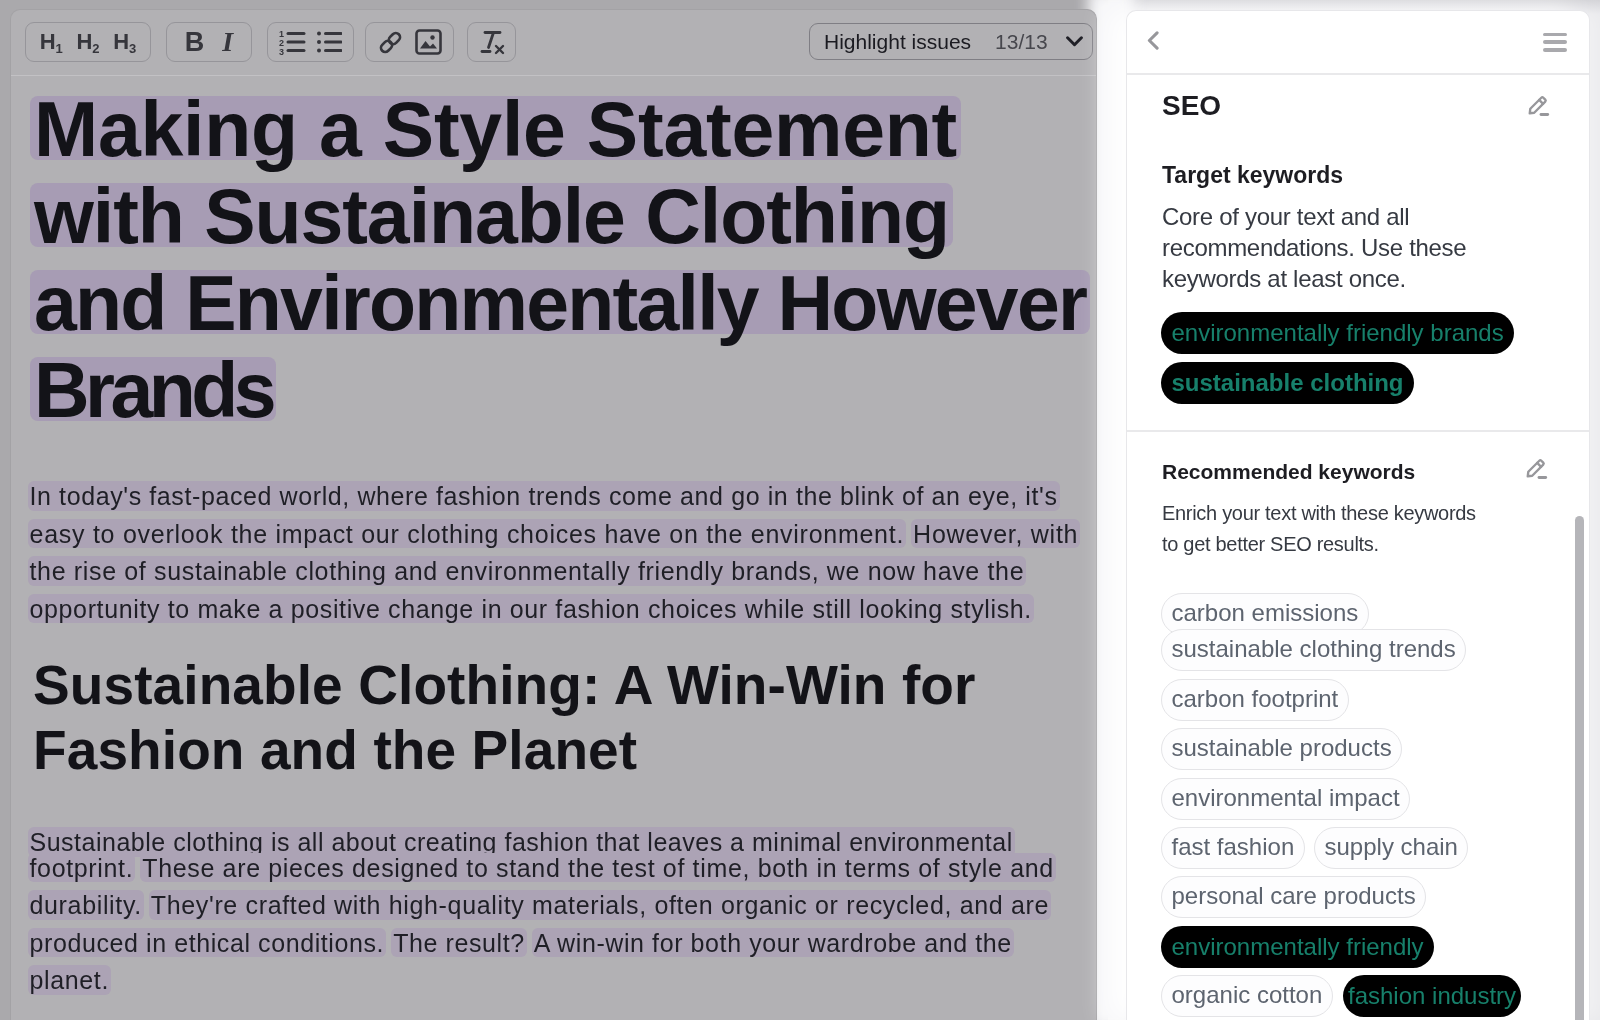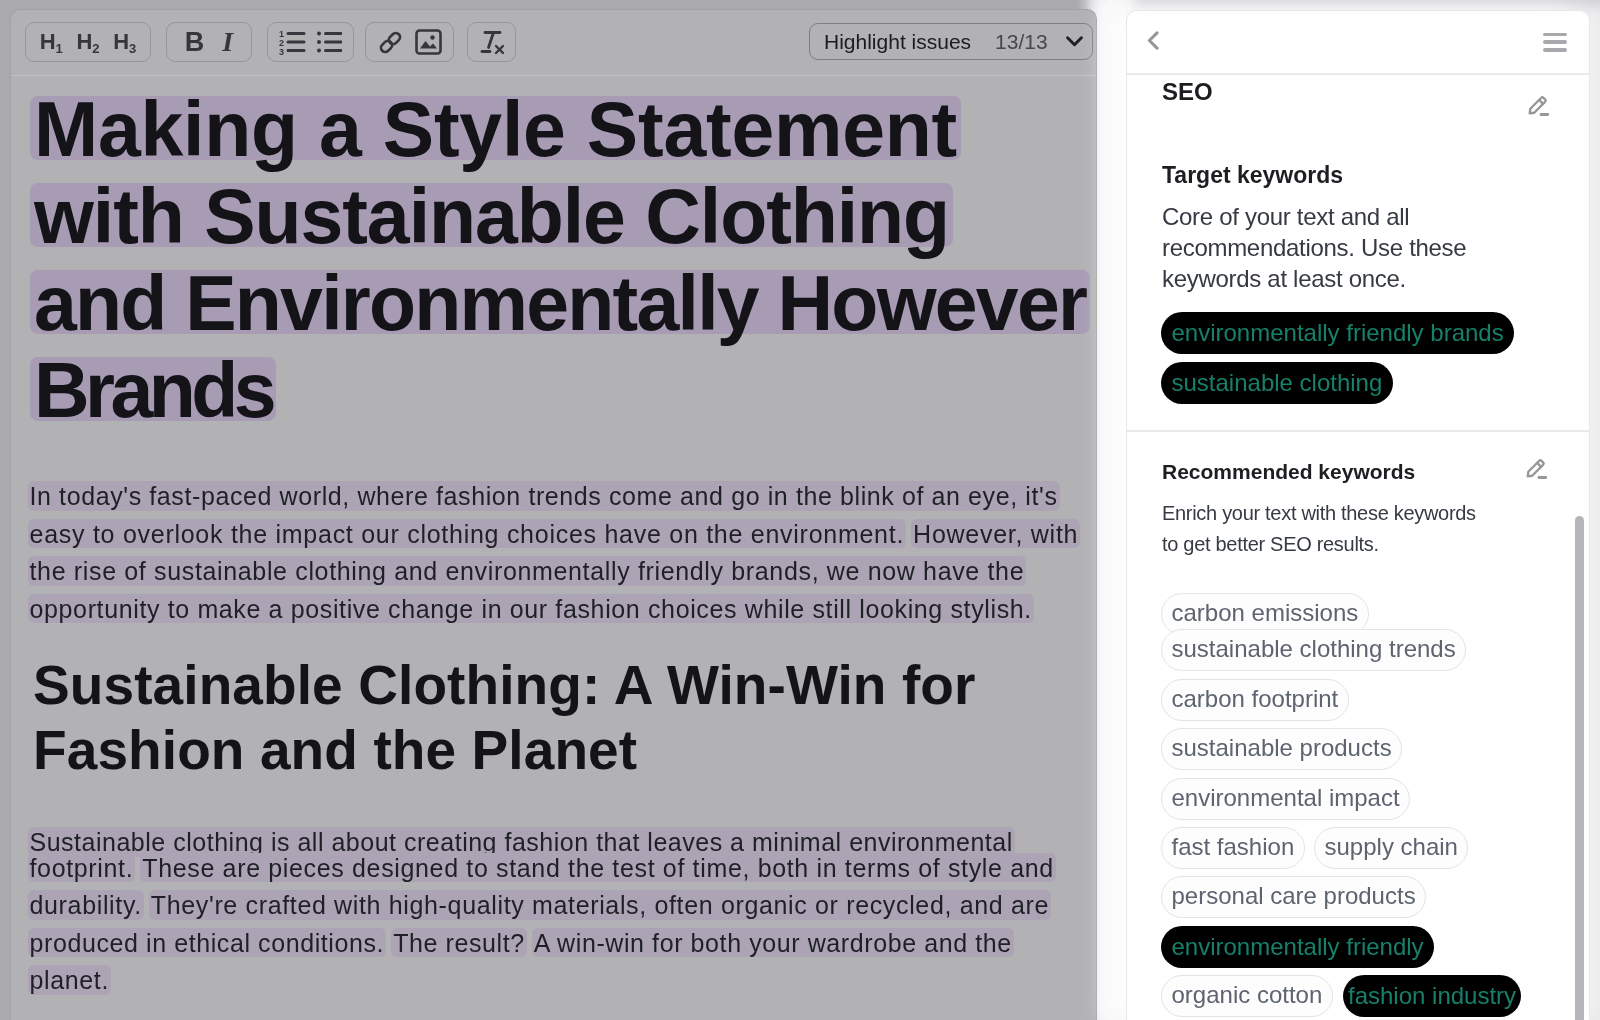--- a/index.html
+++ b/index.html
@@ -130,30 +130,30 @@
 <div id="sidebar"></div>
 <svg style="position:absolute; left:1146px; top:31px;" width="14" height="19" viewBox="0 0 14 21" fill="none" stroke="#97979b" stroke-width="3.4" stroke-linecap="round" stroke-linejoin="round">
     <path d="M11.5 2 L3 10.5 L11.5 19"></path>
   </svg>
 <div style="position:absolute; left:1543px; top:32.5px;">
   <div style="width:24px; height:3.2px; background:#a9a9ad; border-radius:2px; margin-bottom:4.8px;"></div>
   <div style="width:24px; height:3.2px; background:#a9a9ad; border-radius:2px; margin-bottom:4.8px;"></div>
   <div style="width:24px; height:3.2px; background:#a9a9ad; border-radius:2px;"></div>
 </div>
 <div class="sdiv" style="top:73px;"></div>
-<div class="stext" style="top:78px; font-size:24px; font-weight:bold;">SEO</div>
+<div class="stext" style="top:90px; font-size:28px; font-weight:bold;">SEO</div>
 <svg style="position:absolute; left:1525px; top:91px;" width="27" height="27" viewBox="0 0 24 24" fill="none" stroke="#97979b" stroke-width="2.1" stroke-linejoin="round" stroke-linecap="round">
   <path d="M4.7 15.8 L4.2 19.8 L8.2 19.3 L18 9.5 A1.3 1.3 0 0 0 18 7.7 L16.3 6 A1.3 1.3 0 0 0 14.5 6 Z"></path>
   <line x1="12.6" y1="7.9" x2="16.1" y2="11.4"></line>
   <line x1="14.2" y1="20.9" x2="20.2" y2="20.9" stroke-width="2.5"></line>
 </svg>
 <div class="stext" style="top:162px; font-size:23px; font-weight:bold;">Target keywords</div>
 <div class="stext" style="top:201px; font-size:24px; line-height:31px; color:#363a42; letter-spacing:-0.3px;">Core of your text and all<br>recommendations. Use these<br>keywords at least once.</div>
 <div class="pill pg" style="top:312px;">environmentally friendly brands</div>
-<div class="pill pg" style="top:361.5px;">sustainable clothing</div>
+<div class="pill pg" style="top:361.5px;font-weight:bold;">sustainable clothing</div>
 <div class="sdiv" style="top:430px;"></div>
 <div class="stext" style="top:460px; font-size:21px; font-weight:bold;">Recommended keywords</div>
 <svg style="position:absolute; left:1523px; top:454px;" width="27" height="27" viewBox="0 0 24 24" fill="none" stroke="#97979b" stroke-width="2.1" stroke-linejoin="round" stroke-linecap="round">
   <path d="M4.7 15.8 L4.2 19.8 L8.2 19.3 L18 9.5 A1.3 1.3 0 0 0 18 7.7 L16.3 6 A1.3 1.3 0 0 0 14.5 6 Z"></path>
   <line x1="12.6" y1="7.9" x2="16.1" y2="11.4"></line>
   <line x1="14.2" y1="20.9" x2="20.2" y2="20.9" stroke-width="2.5"></line>
 </svg>
 <div class="stext" style="top:498px; font-size:20px; line-height:31px; color:#363a42; letter-spacing:-0.3px;">Enrich your text with these keywords<br>to get better SEO results.</div>
 <div class="pill po" style="top:580px;margin-top:13px;">carbon emissions</div>
 <div class="pill po" style="top:629.4px;">sustainable clothing trends</div>

